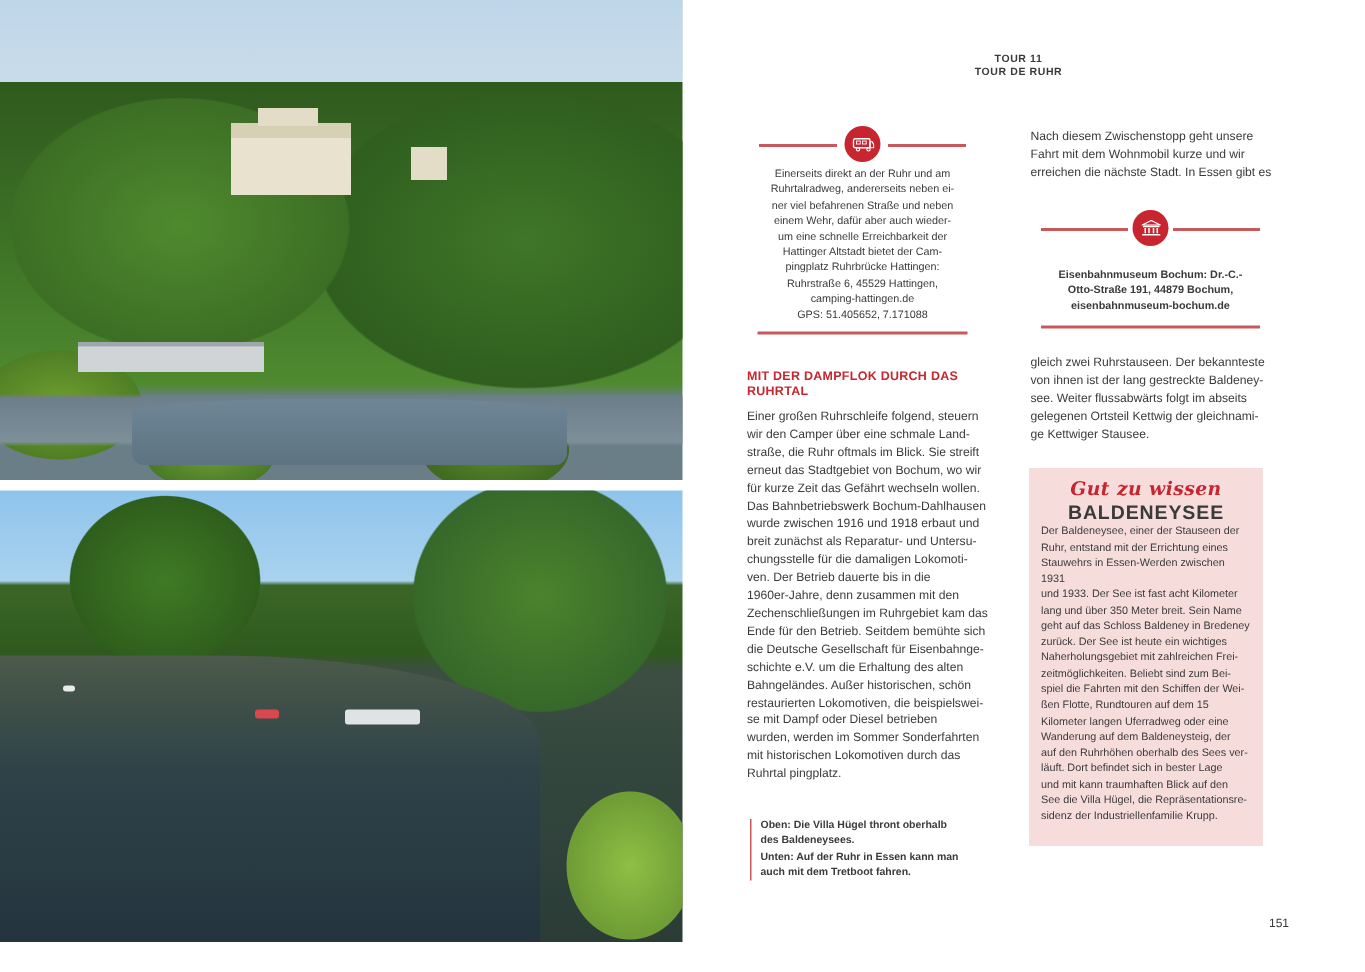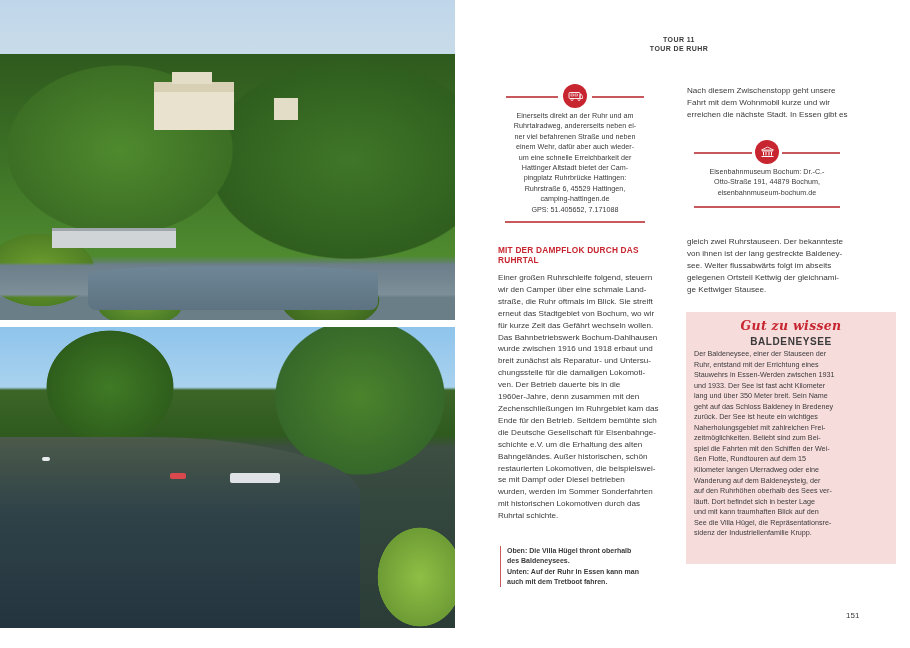--- a/index.html
+++ b/index.html
@@ -52,40 +52,40 @@
   .info1 .rule.l { left:2px; width:52px; }
   .info1 .rule.r { right:2px; width:52px; }
   .info1 .badge { left:59px; }
   .info1 .text { margin-top:3px; }
   .info1 .bottom-rule { width:140px; margin-top:6px; }
 
   .info2 { left:692px; top:140px; width:150px; }
   .info2 .rule.l { left:2px; width:58px; }
   .info2 .rule.r { right:2px; width:58px; }
   .info2 .badge { left:63px; }
-  .info2 .text { margin-top:3px; }
+  .info2 .text { margin-top:14px;font-weight:bold; }
   .info2 .bottom-rule { width:146px; margin-top:8px; }
 
   .body-text { position:absolute; font-size:8.1px; line-height:11.9px; color:#3a3a3a; }
 
   .intro-right { left:687px; top:85px; width:175px; }
 
   .section-head { position:absolute; left:498px; top:245px; width:170px;
     font-size:8.3px; line-height:10.4px; font-weight:bold; color:#c7252f; letter-spacing:0.2px; }
 
   .col-left { left:498px; top:272px; width:172px; }
   .col-right-cont { left:687px; top:236px; width:175px; }
 
   .caption { position:absolute; left:500px; top:546px; width:160px; padding-left:6px;
     border-left:1.5px solid #c7585c; font-size:7px; line-height:10.3px; font-weight:bold; color:#3a3a3a; }
 
-  .tipbox { position:absolute; left:686px; top:312px; width:210px; height:252px; background:#f7dcdc; padding:6px 8px 0 8px; }
+  .tipbox { position:absolute; left:686px; top:312px; width:156px; height:252px; background:#f7dcdc; padding:6px 8px 0 8px; }
   .tip-script { text-align:center; font-family:"DejaVu Serif", serif; font-style:italic; font-weight:bold;
     font-size:12.5px; color:#c7252f; line-height:16px; letter-spacing:0.3px; }
-  .tip-title { text-align:center; font-size:10px; font-weight:bold; letter-spacing:0.6px; color:#3a3a3a; margin-top:2px; line-height:11px; }
+  .tip-title { text-align:center; font-size:13px; font-weight:bold; letter-spacing:0.6px; color:#3a3a3a; margin-top:2px; line-height:11px; }
   .tip-body { font-size:7.2px; line-height:10.55px; color:#3a3a3a; margin-top:2px; }
 
   .page-number { position:absolute; left:846px; top:611px; font-size:8px; color:#3a3a3a; }
 </style>
 </head>
 <body>
 
 <div class="photo photo-top">
   <div class="villa"></div>
   <div class="villa-wing"></div>
@@ -184,21 +184,21 @@
   <div>1960er-Jahre, denn zusammen mit den</div>
   <div>Zechenschließungen im Ruhrgebiet kam das</div>
   <div>Ende für den Betrieb. Seitdem bemühte sich</div>
   <div>die Deutsche Gesellschaft für Eisenbahnge-</div>
   <div>schichte e.V. um die Erhaltung des alten</div>
   <div>Bahngeländes. Außer historischen, schön</div>
   <div>restaurierten Lokomotiven, die beispielswei-</div>
   <div>se mit Dampf oder Diesel betrieben</div>
   <div>wurden, werden im Sommer Sonderfahrten</div>
   <div>mit historischen Lokomotiven durch das</div>
-  <div>Ruhrtal schichte.</div>
+  <div>Ruhrtal pingplatz.</div>
 </div>
 
 <div class="body-text col-right-cont">
   <div>gleich zwei Ruhrstauseen. Der bekannteste</div>
   <div>von ihnen ist der lang gestreckte Baldeney-</div>
   <div>see. Weiter flussabwärts folgt im abseits</div>
   <div>gelegenen Ortsteil Kettwig der gleichnami-</div>
   <div>ge Kettwiger Stausee.</div>
 </div>
 

